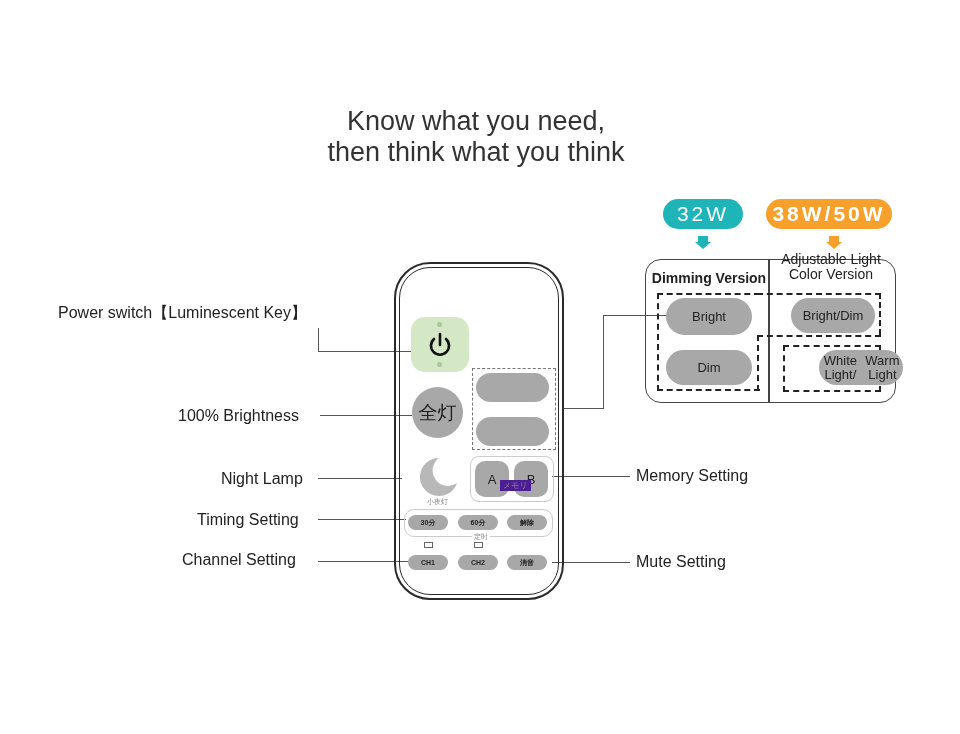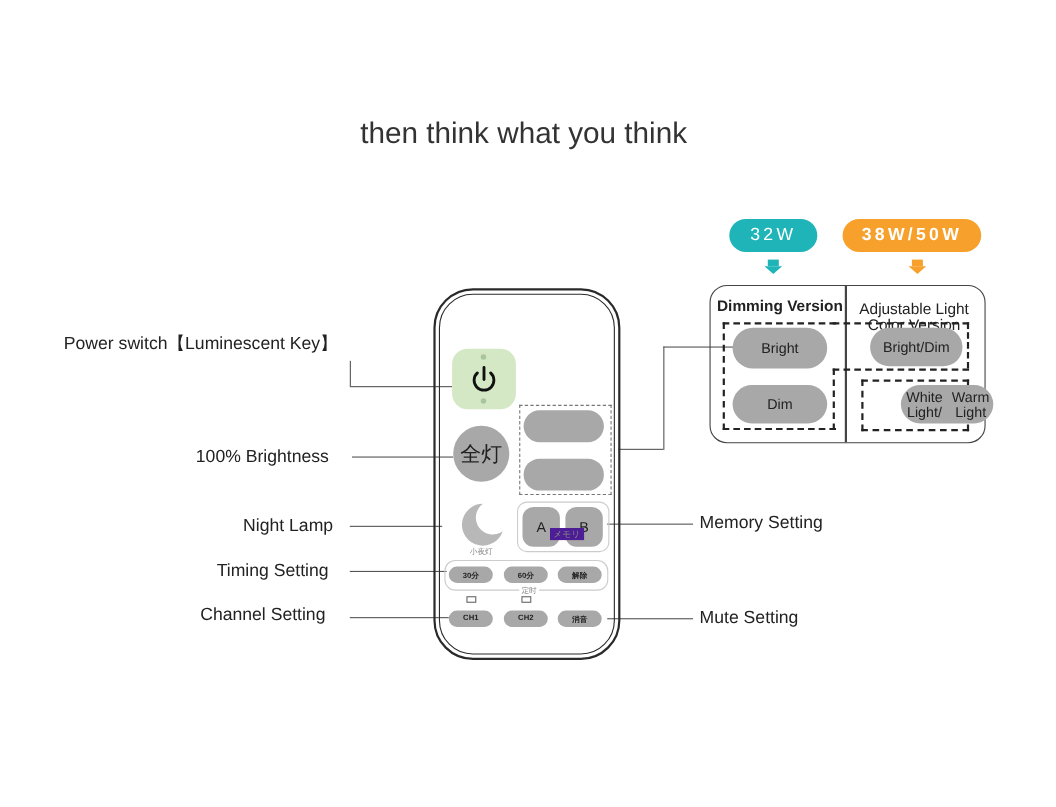--- a/index.html
+++ b/index.html
@@ -18,33 +18,34 @@
   .dash-box { left:472px; top:368px; width:84px; height:82px; border:1.5px dashed #777; box-sizing:border-box; }
   .pill { background:#a8a8a8; border-radius:20px; }
   .moon-caption { font-size:7px; color:#888; }
   .mem-box { left:470px; top:456px; width:84px; height:46px; border:1.5px solid #ccc; border-radius:9px; box-sizing:border-box; }
   .mem-btn { width:34px; height:36px; background:#a8a8a8; border-radius:10px; display:flex; align-items:center; justify-content:center; font-size:13px; color:#222; }
   .mem-cap { left:500px; top:480px; font-size:8px; color:#888; background:#4c1d95; padding:0 3px; }
   .timer-box { left:404px; top:509px; width:149px; height:28px; border:1.5px solid #ccc; border-radius:10px; box-sizing:border-box; }
   .sbtn { width:40px; height:15px; background:#a8a8a8; border-radius:8px; display:flex; align-items:center; justify-content:center; font-size:7px; font-weight:bold; color:#222; }
   .ind { width:9px; height:6px; border:1px solid #666; box-sizing:border-box; }
   
-  .badge { height:30px; border-radius:15px; color:#fff; font-size:16px; letter-spacing:3px; display:flex; align-items:center; justify-content:center; }
+  .badge { height:30px; border-radius:15px; color:#fff; font-size:21px; letter-spacing:3px; display:flex; align-items:center; justify-content:center; }
   .arrow-shaft { width:10px; height:6px; }
   .arrow-head { width:0; height:0; border-left:8px solid transparent; border-right:8px solid transparent; }
   .panel { left:645px; top:259px; width:251px; height:144px; border:1.5px solid #444; border-radius:16px; box-sizing:border-box; }
   .panel-div { left:768px; top:260px; width:1.5px; height:142px; background:#444; }
   .ptext { font-size:14px; color:#222; text-align:center; line-height:15px; }
   .ppill { background:#a8a8a8; border-radius:20px; display:flex; align-items:center; justify-content:center; text-align:center; font-size:13px; color:#222; line-height:14px; }
   .dashed { border:2px dashed #222; box-sizing:border-box; }
 </style>
 </head>
 <body>
 
 <div class="abs title">
+  <div>Know what you need,</div>
   <div>then think what you think</div>
 </div>
 
 <div class="abs label" style="left:58px; top:304px;">Power switch【Luminescent Key】</div>
 <div class="abs line" style="left:318px; top:328px; width:1px; height:23px;"></div>
 <div class="abs line" style="left:318px; top:351px; width:93px; height:1px;"></div>
 
 <div class="abs label" style="left:178px; top:407px;">100% Brightness</div>
 <div class="abs line" style="left:320px; top:415px; width:92px; height:1px;"></div>
 
@@ -141,21 +142,21 @@
 </div>
 <div class="abs" style="left:826px; top:236px;">
   <div class="arrow-shaft" style="background:#f7a12c; margin-left:3px;"></div>
   <div class="arrow-head" style="border-top:7px solid #f7a12c;"></div>
 </div>
 
 <div class="abs panel"></div>
 <div class="abs panel-div"></div>
 
 <div class="abs ptext" style="left:650px; top:271px; width:118px;font-weight:bold;">Dimming Version</div>
-<div class="abs ptext" style="left:770px; top:273px; width:122px;">
+<div class="abs ptext" style="left:770px; top:252px; width:122px;">
   <div>Adjustable Light</div>
   <div>Color Version</div>
 </div>
 
 <div class="abs dashed" style="left:657px; top:293px; width:103px; height:98px; border-right:none;"></div>
 <div class="abs" style="left:757px; top:335px; width:2px; height:56px; border-left:2px dashed #222;"></div>
 <div class="abs" style="left:757px; top:293px; width:124px; height:2px; border-top:2px dashed #222;"></div>
 <div class="abs" style="left:879px; top:293px; width:2px; height:42px; border-left:2px dashed #222;"></div>
 <div class="abs" style="left:757px; top:335px; width:124px; height:2px; border-top:2px dashed #222;"></div>
 <div class="abs dashed" style="left:783px; top:345px; width:98px; height:47px;"></div>

